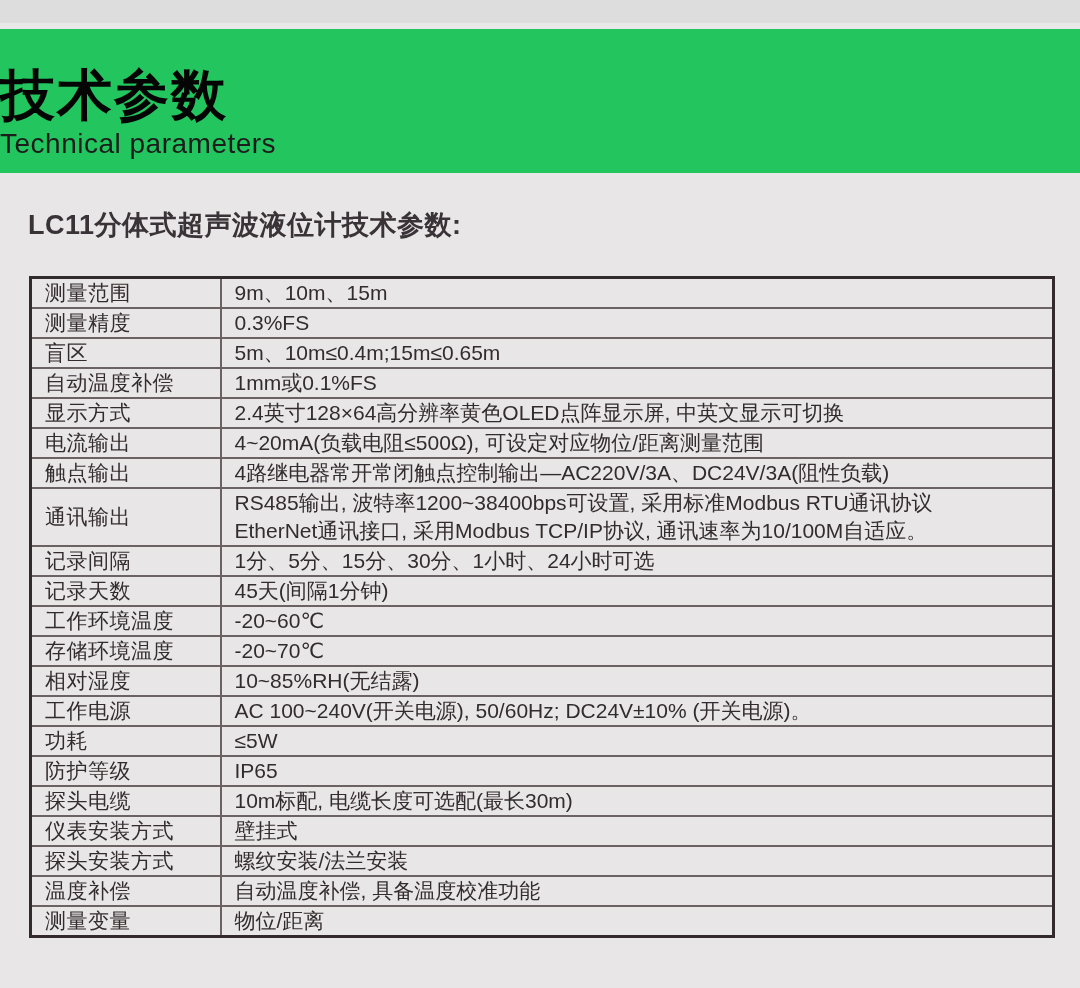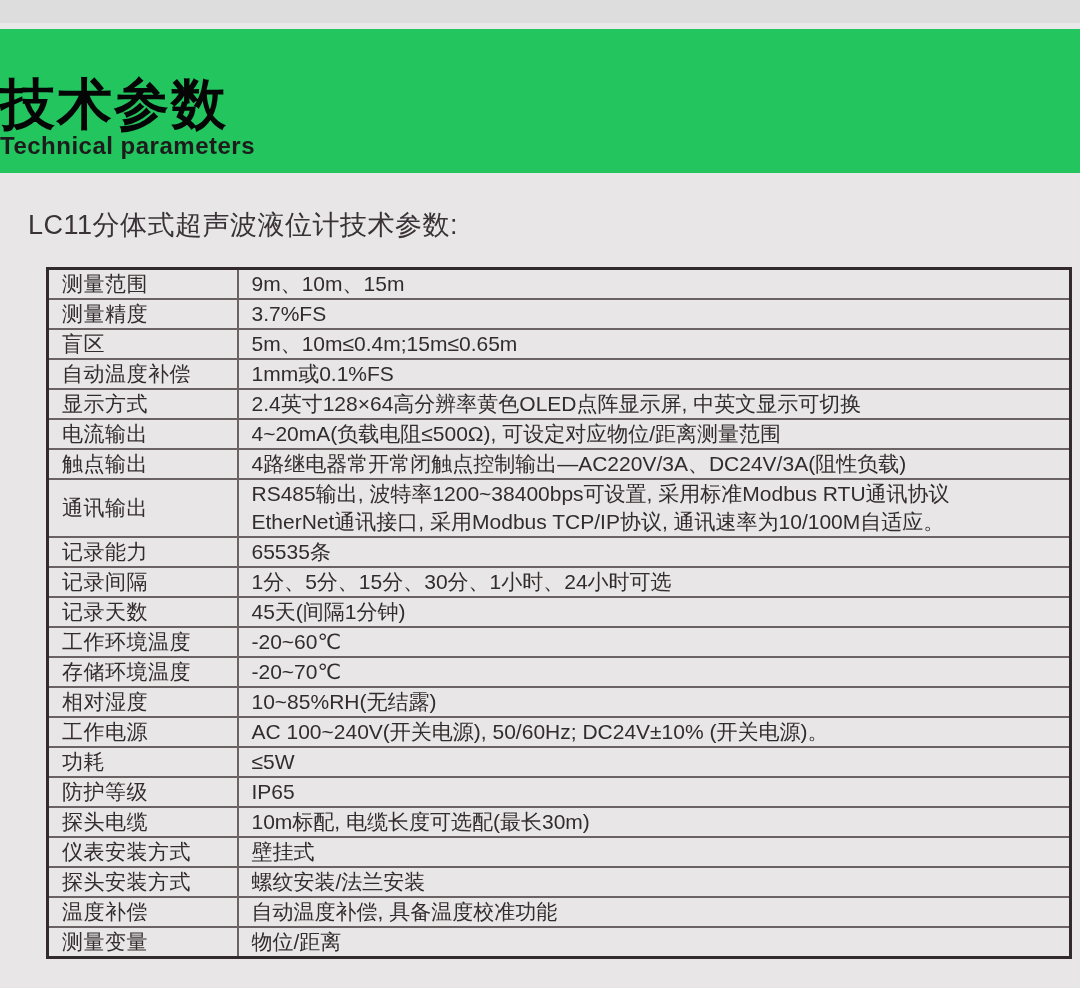--- a/index.html
+++ b/index.html
@@ -31,40 +31,41 @@
   }
   .main-title {
     margin: 0;
     font-size: 55px;
     font-weight: 900;
     line-height: 1.02;
     color: #050505;
     letter-spacing: 2px;
   }
   .sub-title {
-    font-size: 24px;
-    font-weight: 700;
+    margin-top: 5px;
+    font-size: 28px;
+    font-weight: 400;
     color: #1d1c1c;
     letter-spacing: 0.5px;
   }
   .content {
     background: #e8e6e6;
     padding: 34px 0 26px 0;
   }
   .section-heading {
-    margin: 0 0 24px 28px;
+    margin: 0 0 33px 28px;
     font-size: 27px;
-    font-weight: 400;
+    font-weight: 700;
     color: #393236;
     letter-spacing: 0.5px;
   }
   table.spec {
     border-collapse: collapse;
     table-layout: fixed;
-    margin-left: 46px;
+    margin-left: 29px;
     width: 1026px;
     border: 3px solid #322a2c;
     padding-left: 48px;
   }
   table.spec td {
     border: 2px solid #6b6263;
     vertical-align: middle;
     font-size: 21px;
     color: #332c2e;
     height: 28px;
@@ -102,21 +103,21 @@
     <tbody>
         <tr>
           <td class="param">测量范围</td>
           <td class="value">
             <div class="value-line">9m、10m、15m</div>
           </td>
         </tr>
         <tr>
           <td class="param">测量精度</td>
           <td class="value">
-            <div class="value-line">3.7%FS</div>
+            <div class="value-line">0.3%FS</div>
           </td>
         </tr>
         <tr>
           <td class="param">盲区</td>
           <td class="value">
             <div class="value-line">5m、10m≤0.4m;15m≤0.65m</div>
           </td>
         </tr>
         <tr>
           <td class="param">自动温度补偿</td>
@@ -140,26 +141,20 @@
           <td class="param">触点输出</td>
           <td class="value">
             <div class="value-line">4路继电器常开常闭触点控制输出—AC220V/3A、DC24V/3A(阻性负载)</div>
           </td>
         </tr>
         <tr>
           <td class="param">通讯输出</td>
           <td class="value">
             <div class="value-line">RS485输出, 波特率1200~38400bps可设置, 采用标准Modbus RTU通讯协议</div>
             <div class="value-line">EtherNet通讯接口, 采用Modbus TCP/IP协议, 通讯速率为10/100M自适应。</div>
-          </td>
-        </tr>
-        <tr>
-          <td class="param">记录能力</td>
-          <td class="value">
-            <div class="value-line">65535条</div>
           </td>
         </tr>
         <tr>
           <td class="param">记录间隔</td>
           <td class="value">
             <div class="value-line">1分、5分、15分、30分、1小时、24小时可选</div>
           </td>
         </tr>
         <tr>
           <td class="param">记录天数</td>

